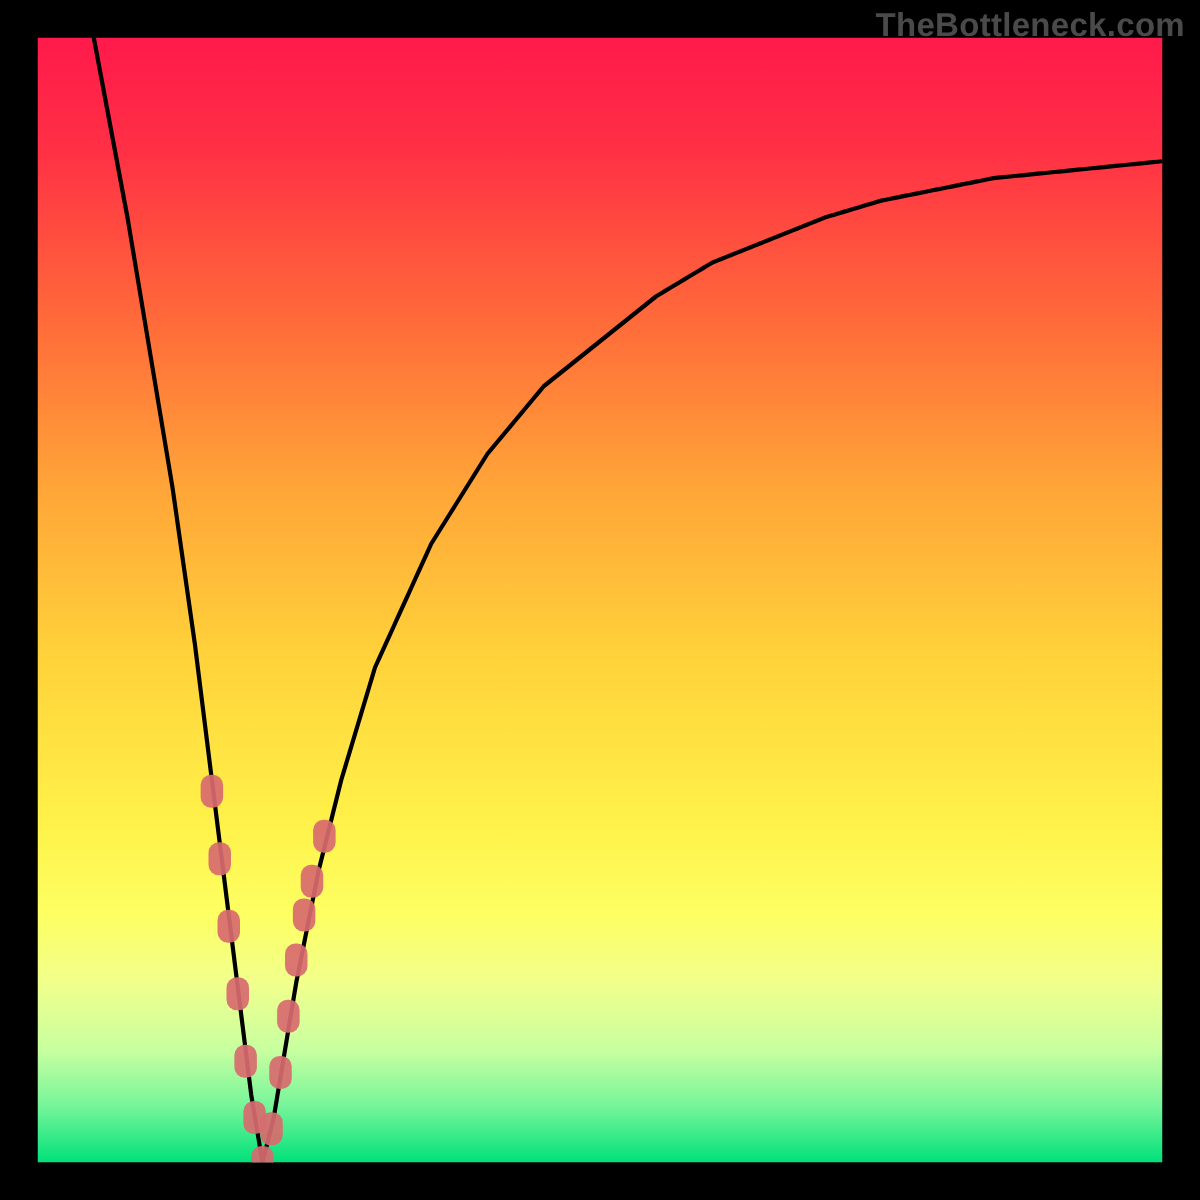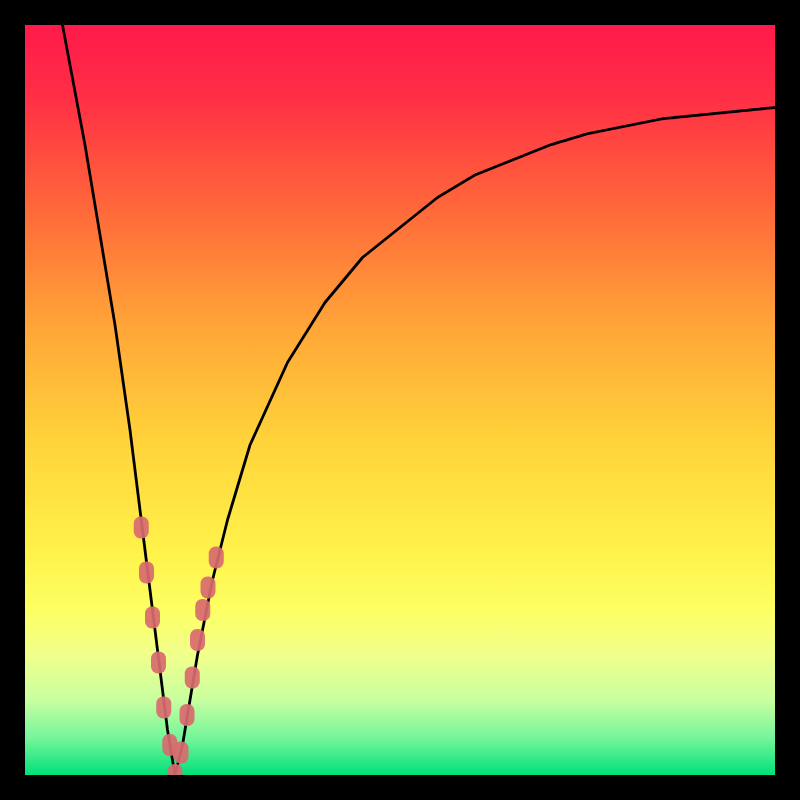--- a/index.html
+++ b/index.html
@@ -70,13 +70,14 @@
           <rect x="148.50" y="716.50" width="15" height="22" rx="7" ry="7" fill="#d86a6f" fill-opacity="0.92"></rect>
           <rect x="154.50" y="679.00" width="15" height="22" rx="7" ry="7" fill="#d86a6f" fill-opacity="0.92"></rect>
           <rect x="159.75" y="641.50" width="15" height="22" rx="7" ry="7" fill="#d86a6f" fill-opacity="0.92"></rect>
           <rect x="165.00" y="604.00" width="15" height="22" rx="7" ry="7" fill="#d86a6f" fill-opacity="0.92"></rect>
           <rect x="170.25" y="574.00" width="15" height="22" rx="7" ry="7" fill="#d86a6f" fill-opacity="0.92"></rect>
           <rect x="175.50" y="551.50" width="15" height="22" rx="7" ry="7" fill="#d86a6f" fill-opacity="0.92"></rect>
           <rect x="183.75" y="521.50" width="15" height="22" rx="7" ry="7" fill="#d86a6f" fill-opacity="0.92"></rect>
         </g>
       </svg>
     </div>
+  <div class="watermark">TheBottleneck.com</div>
 </div>
 
 </body></html>

